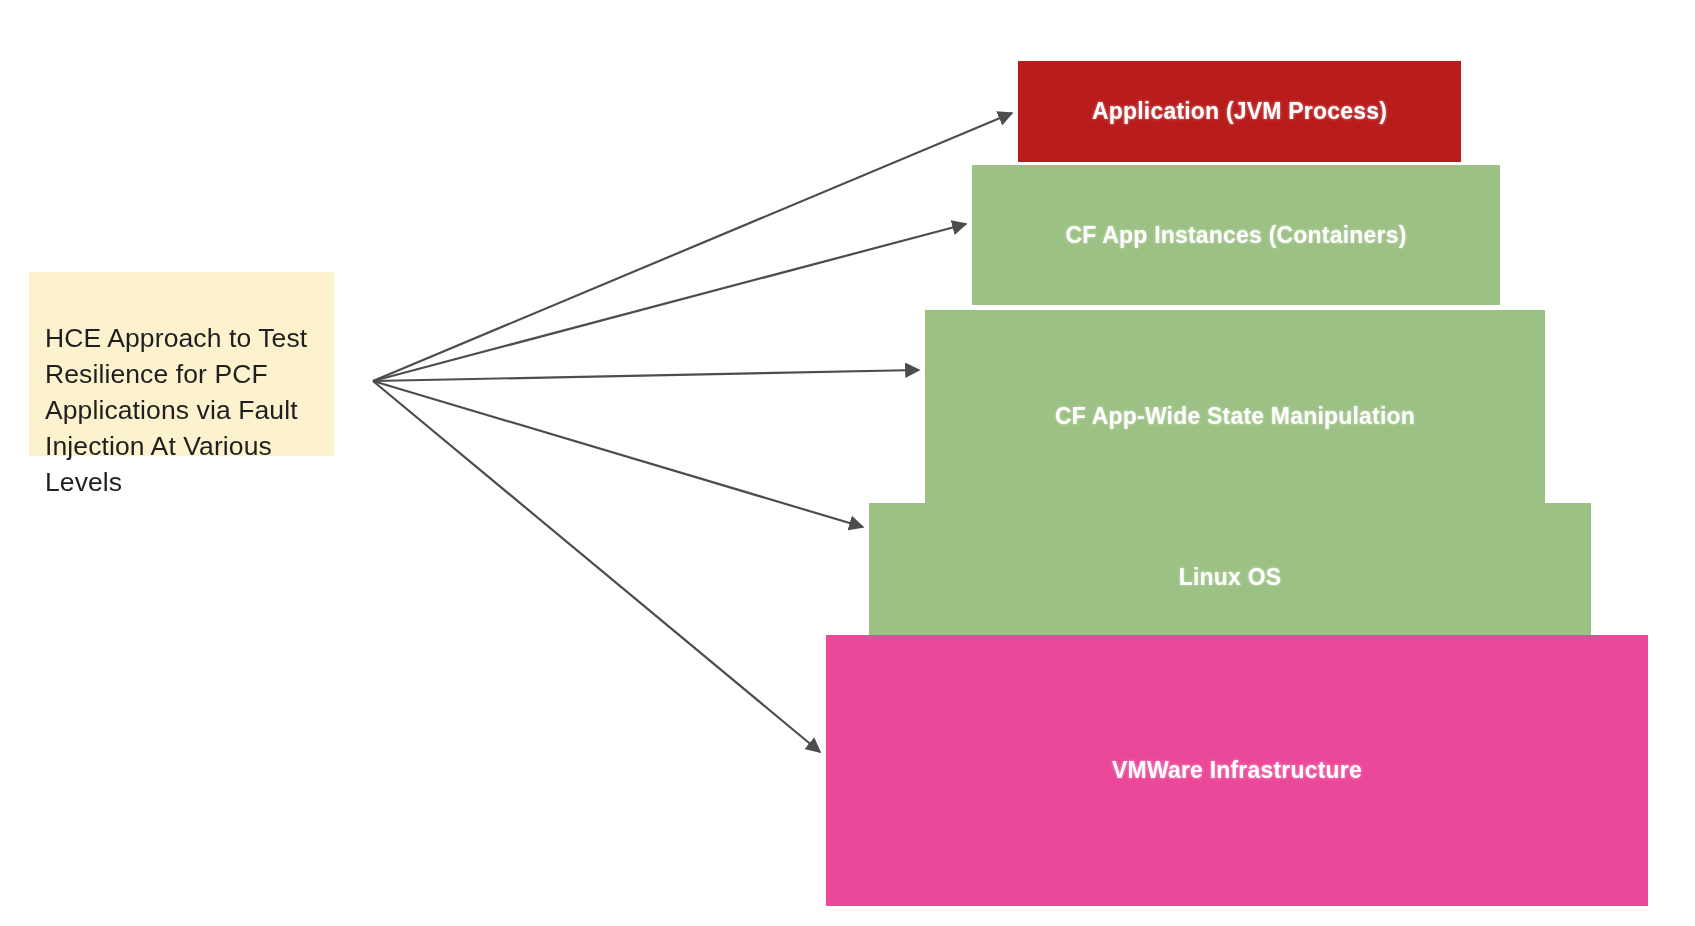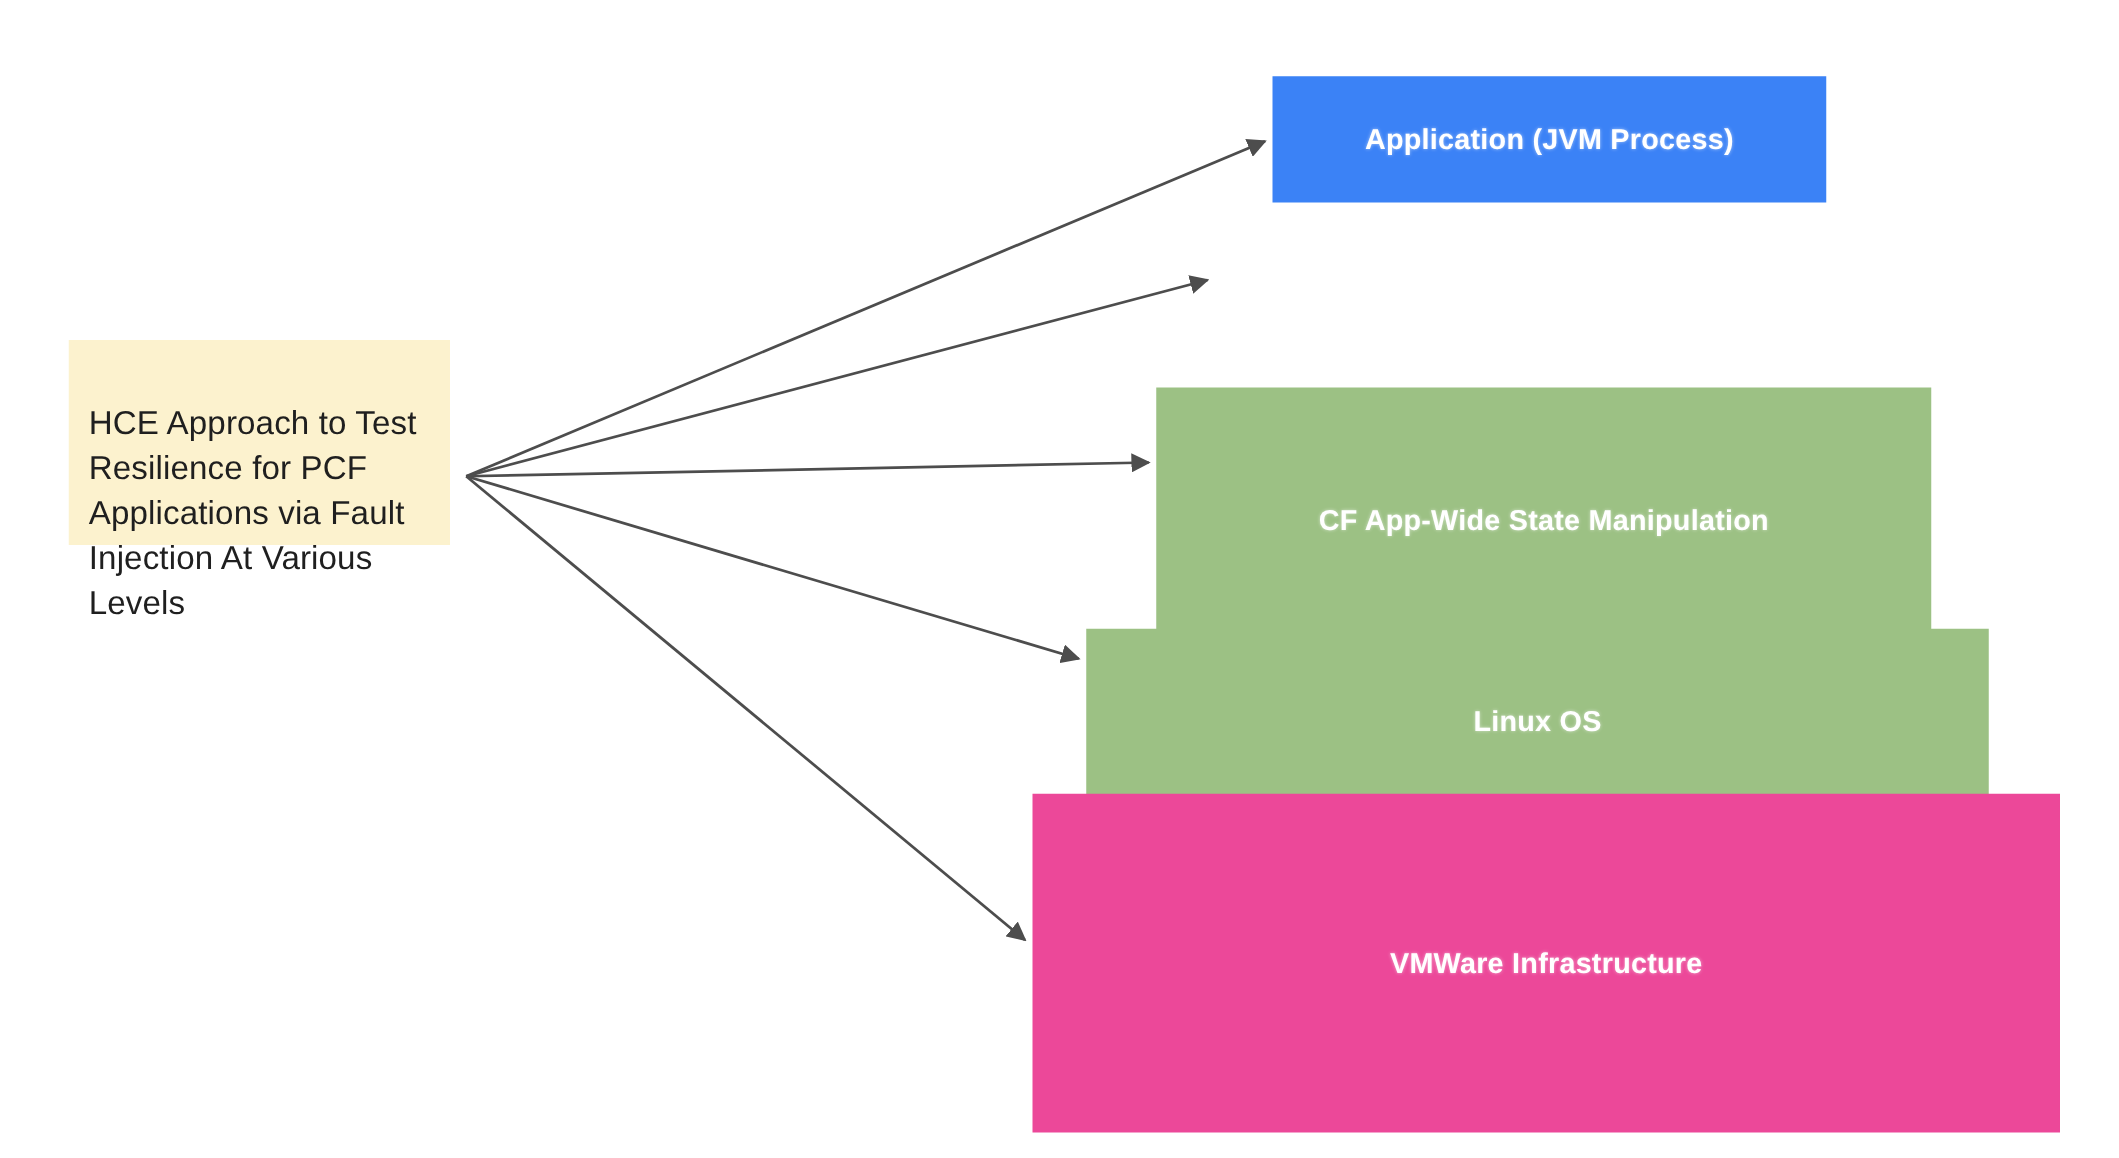--- a/index.html
+++ b/index.html
@@ -69,28 +69,31 @@
     </defs>
     <g id="arrow-group" stroke="#4d4d4d" stroke-width="2.2" fill="none">
         <line x1="373" y1="381" x2="1012" y2="113" stroke="#4d4d4d" marker-end="url(#arrowhead)"></line>
         <line x1="373" y1="381" x2="966" y2="224" stroke="#4d4d4d" marker-end="url(#arrowhead)"></line>
         <line x1="373" y1="381" x2="919" y2="370" stroke="#4d4d4d" marker-end="url(#arrowhead)"></line>
         <line x1="373" y1="381" x2="863" y2="527" stroke="#4d4d4d" marker-end="url(#arrowhead)"></line>
         <line x1="373" y1="381" x2="820" y2="752" stroke="#4d4d4d" marker-end="url(#arrowhead)"></line>
       </g>
   </svg>
 
-  <div class="note-box" style="left: 55px; top: 272px; width: 305px; height: 164px; background: rgb(252, 242, 206); color: rgb(31, 31, 31);">
+  <div class="note-box" style="left: 29px; top: 272px; width: 305px; height: 184px; background: rgb(252, 242, 206); color: rgb(31, 31, 31);">
     <span>HCE Approach to Test Resilience for PCF Applications via Fault Injection At Various Levels</span>
   </div>
 
-  <div class="layer-box" style="left: 1018px; top: 61px; width: 443px; height: 101px; background: #3b82f6;">
+  <div class="layer-box" style="left: 1018px; top: 61px; width: 443px; height: 101px; background: #b91c1c;">
     <span class="layer-label" style="color: rgb(255, 255, 255);">Application (JVM Process)</span>
   </div>
 
+  <div class="layer-box" style="left: 972px; top: 165px; width: 528px; height: 140px; background: rgb(156, 193, 132);">
+    <span class="layer-label" style="color: rgb(255, 255, 255);">CF App Instances (Containers)</span>
+  </div>
 
   <div class="layer-box" style="left: 925px; top: 310px; width: 620px; height: 213px; background: rgb(156, 193, 132);">
     <span class="layer-label" style="color: rgb(255, 255, 255);">CF App-Wide State Manipulation</span>
   </div>
 
   <div class="layer-box" style="left: 869px; top: 483px; width: 722px; height: 148px; background: rgb(156, 193, 132); margin-top: 20px;">
     <span class="layer-label" style="color: rgb(255, 255, 255);">Linux OS</span>
   </div>
 
   <div class="layer-box" style="left: 826px; top: 635px; width: 822px; height: 271px; background: #ec4899;">

